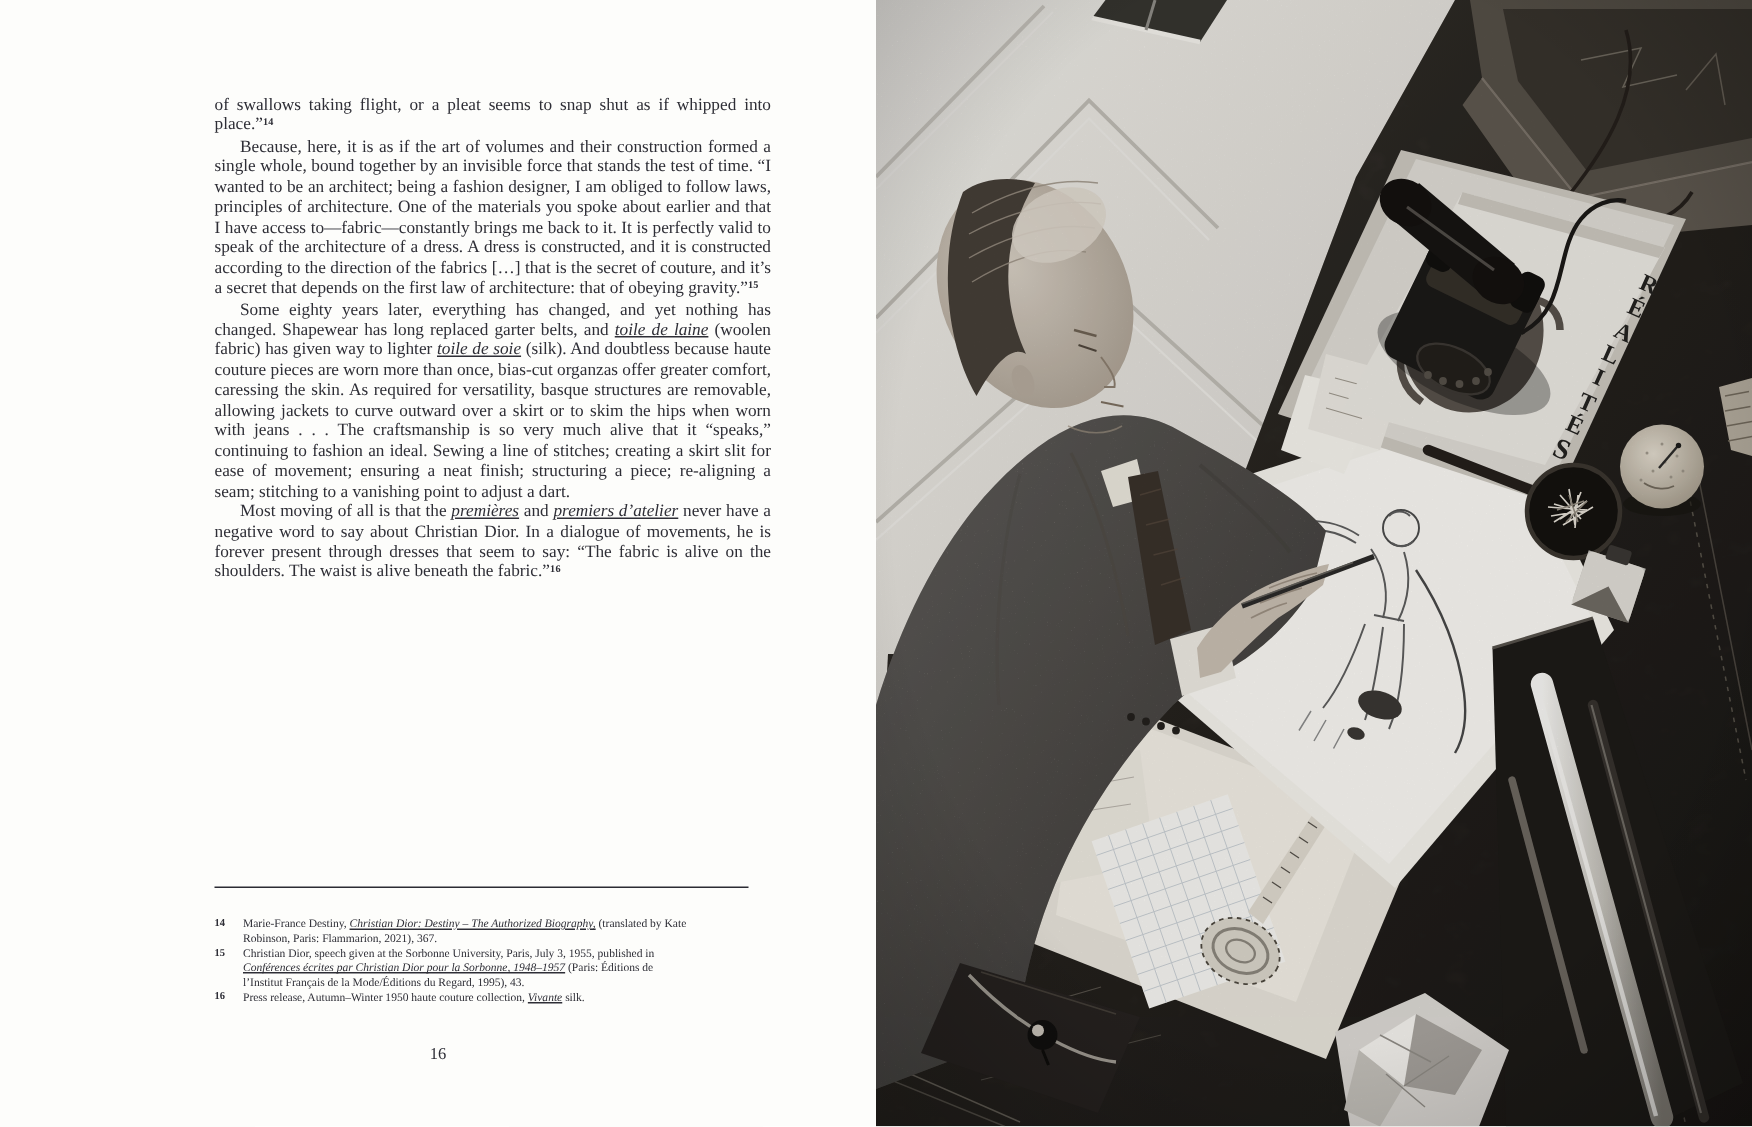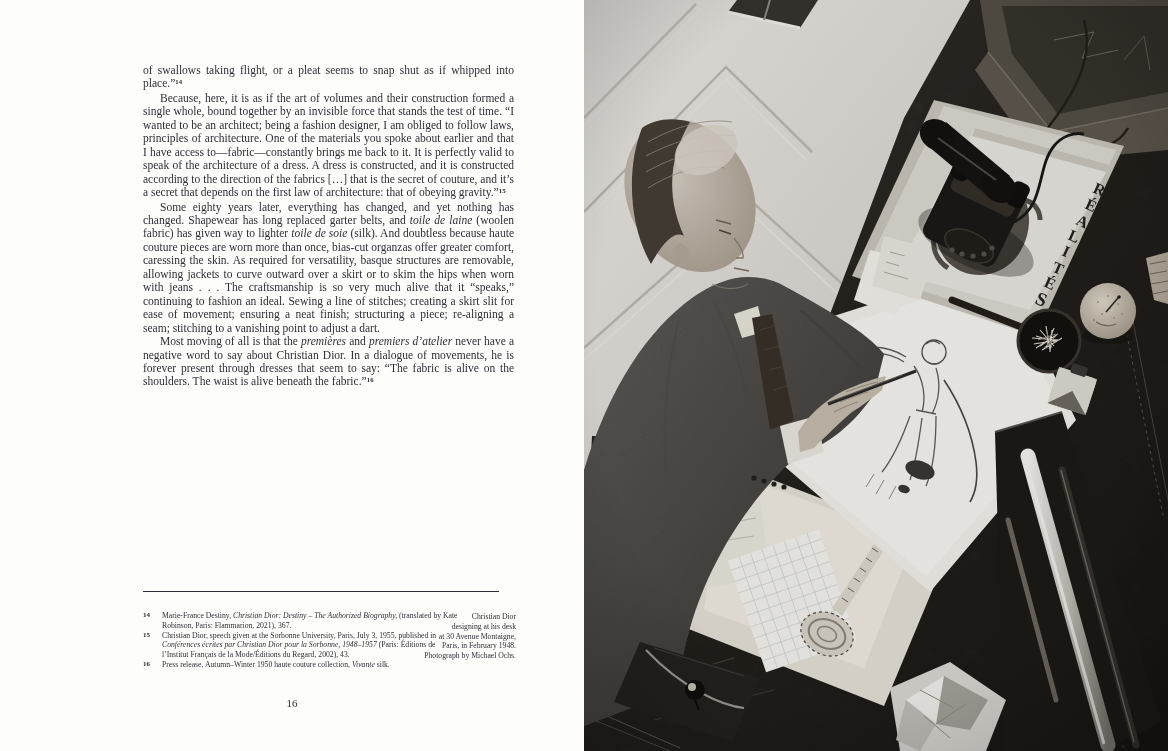--- a/index.html
+++ b/index.html
@@ -3,21 +3,21 @@
 <meta charset="utf-8">
 <style>
   html,body{margin:0;padding:0;background:#ffffff;}
   .spread{position:relative;width:1168px;height:751px;background:#fdfdfb;overflow:hidden;
           font-family:"Liberation Serif",serif;color:#2e2e36;}
   .page-left{position:absolute;left:0;top:0;width:584px;height:751px;background:#fdfdfb;}
   .text-col{position:absolute;left:143px;top:64px;width:371px;font-size:11.5px;line-height:13.45px;
             text-align:justify;}
   .para{margin:0;}
   .para.ind{text-indent:17px;}
-  .it{font-style:italic;}
+  .it{font-style:italic;text-decoration:underline;}
   .sup{font-size:6.8px;font-weight:bold;position:relative;top:-3.5px;letter-spacing:.2px;}
   .fn-rule{position:absolute;left:143px;top:591px;width:356px;border:0;margin:0;
            border-top:1px solid #2b2b33;}
   .fns{position:absolute;left:143px;top:611px;width:316px;font-size:7.7px;line-height:9.8px;
        list-style:none;margin:0;padding:0;}
   .fn{position:relative;padding-left:19px;margin:0;}
   .fn-num{position:absolute;left:0;top:0.4px;font-weight:bold;font-size:7px;}
   .caption{position:absolute;left:388px;top:612px;width:128px;font-size:7.7px;line-height:9.8px;
            text-align:right;}
   .page-number{position:absolute;left:0;top:697px;width:584px;text-align:center;font-size:11px;}
@@ -31,30 +31,23 @@
   <section class="page-left">
     <div class="text-col" id="paragraphs">
         <p class="para"><span>of swallows taking flight, or a pleat seems to snap shut as if whipped into place.”</span><span class="sup">14</span></p>
         <p class="para ind"><span>Because, here, it is as if the art of volumes and their construction formed a single whole, bound together by an invisible force that stands the test of time. “I wanted to be an architect; being a fashion designer, I am obliged to follow laws, principles of architecture. One of the materials you spoke about earlier and that I have access to—fabric—constantly brings me back to it. It is perfectly valid to speak of the architecture of a dress. A dress is constructed, and it is constructed according to the direction of the fabrics […] that is the secret of couture, and it’s a secret that depends on the first law of architecture: that of obeying gravity.”</span><span class="sup">15</span></p>
         <p class="para ind"><span>Some eighty years later, everything has changed, and yet nothing has changed. Shapewear has long replaced garter belts, and </span><span class="it">toile de laine</span><span> (woolen fabric) has given way to lighter </span><span class="it">toile de soie</span><span> (silk). And doubtless because haute couture pieces are worn more than once, bias-cut organzas offer greater comfort, caressing the skin. As required for versatility, basque structures are removable, allowing jackets to curve outward over a skirt or to skim the hips when worn with jeans . . . The craftsmanship is so very much alive that it “speaks,” continuing to fashion an ideal. Sewing a line of stitches; creating a skirt slit for ease of movement; ensuring a neat finish; structuring a piece; re-aligning a seam; stitching to a vanishing point to adjust a dart.</span></p>
         <p class="para ind"><span>Most moving of all is that the </span><span class="it">premières</span><span> and </span><span class="it">premiers d’atelier</span><span> never have a negative word to say about Christian Dior. In a dialogue of movements, he is forever present through dresses that seem to say: “The fabric is alive on the shoulders. The waist is alive beneath the fabric.”</span><span class="sup">16</span></p>
       </div>
     <hr class="fn-rule">
     <ol class="fns" id="footnotes">
         <li class="fn"><span class="fn-num">14</span><span>Marie-France Destiny, </span><span class="it">Christian Dior: Destiny – The Authorized Biography,</span><span> (translated by Kate Robinson, Paris: Flammarion, 2021), 367.</span></li>
-        <li class="fn"><span class="fn-num">15</span><span>Christian Dior, speech given at the Sorbonne University, Paris, July 3, 1955, published in </span><span class="it">Conférences écrites par Christian Dior pour la Sorbonne, 1948–1957</span><span> (Paris: Éditions de l’Institut Français de la Mode/Éditions du Regard, 2002), 43.</span></li>
+        <li class="fn"><span class="fn-num">15</span><span>Christian Dior, speech given at the Sorbonne University, Paris, July 3, 1955, published in </span><span class="it">Conférences écrites par Christian Dior pour la Sorbonne, 1948–1957</span><span> (Paris: Éditions de l’Institut Français de la Mode/Éditions du Regard, 1995), 43.</span></li>
         <li class="fn"><span class="fn-num">16</span><span>Press release, Autumn–Winter 1950 haute couture collection, </span><span class="it">Vivante</span><span> silk.</span></li>
       </ol>
-    <div class="caption" id="caption">
-        <div>Christian Dior</div>
-        <div>designing at his desk</div>
-        <div>at 30 Avenue Montaigne,</div>
-        <div>Paris, in February 1948.</div>
-        <div>Photograph by Michael Ochs.</div>
-      </div>
     <div class="page-number">16</div>
   </section>
 
   <svg class="photo" viewBox="0 0 584 751" xmlns="http://www.w3.org/2000/svg">
     <defs>
       <linearGradient id="wallG" x1="0" y1="0" x2="1" y2="1">
         <stop offset="0" stop-color="#ebe9e4"></stop>
           <stop offset="0.55" stop-color="#d7d4ce"></stop>
           <stop offset="1" stop-color="#c2bfb8"></stop>
       </linearGradient>

